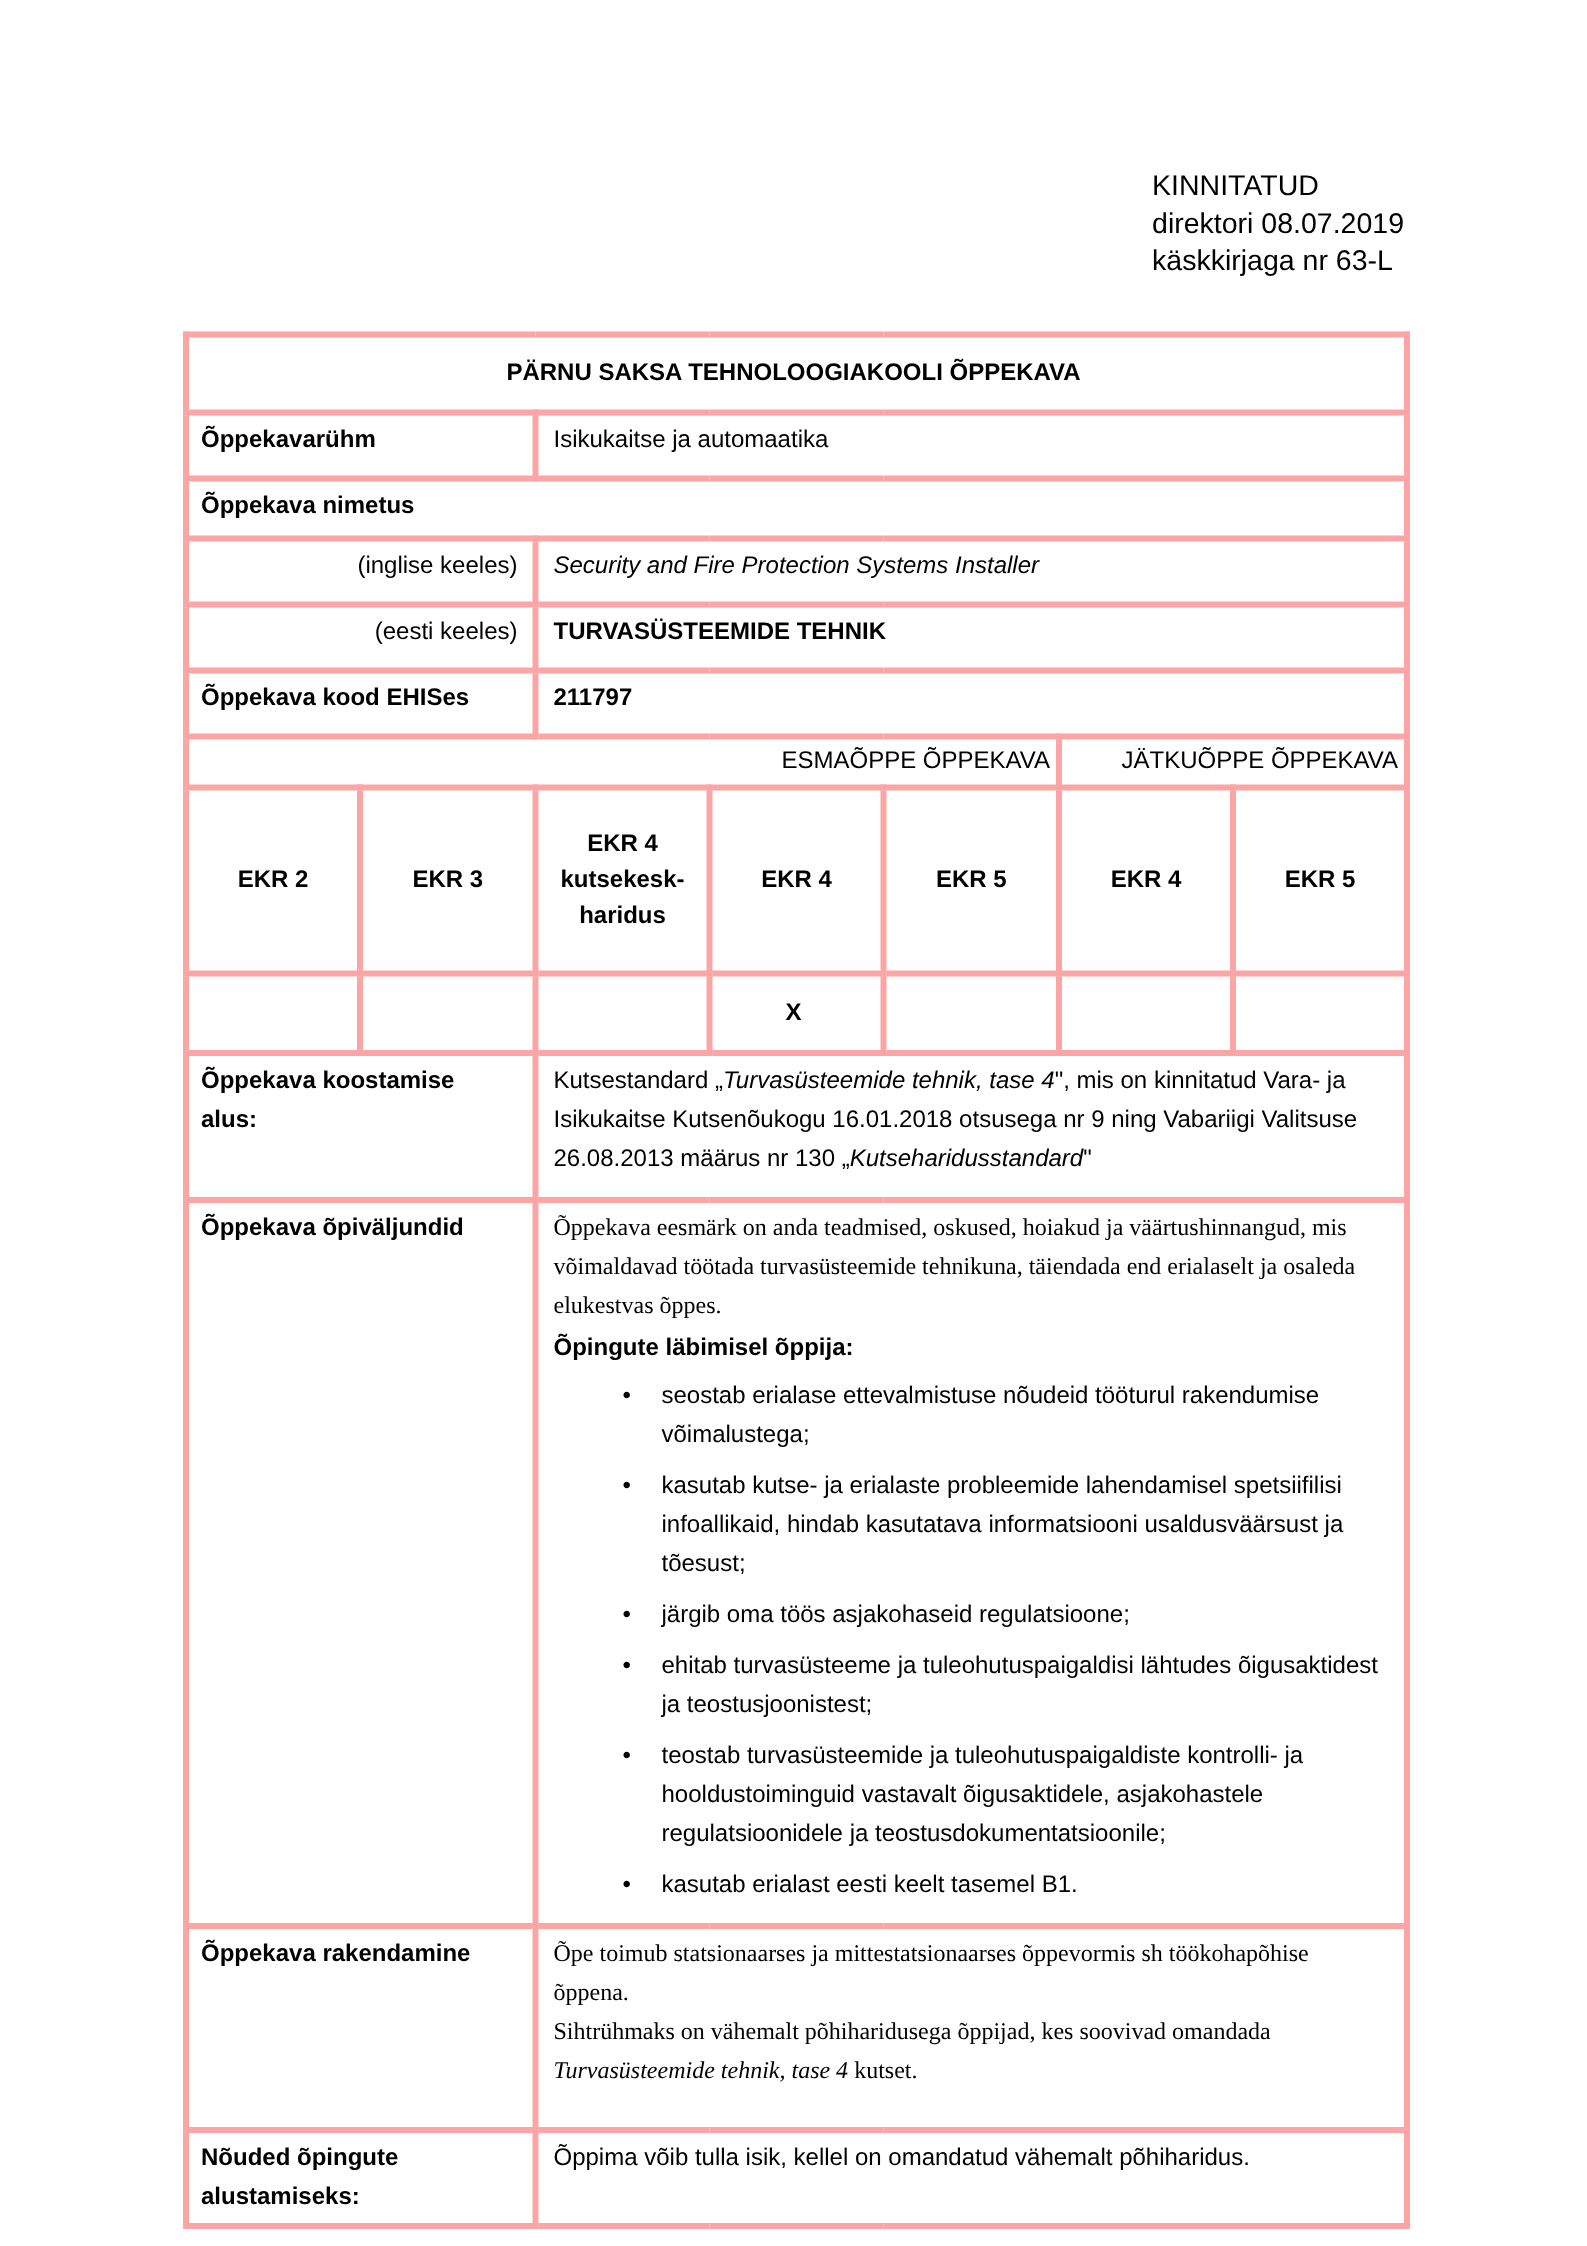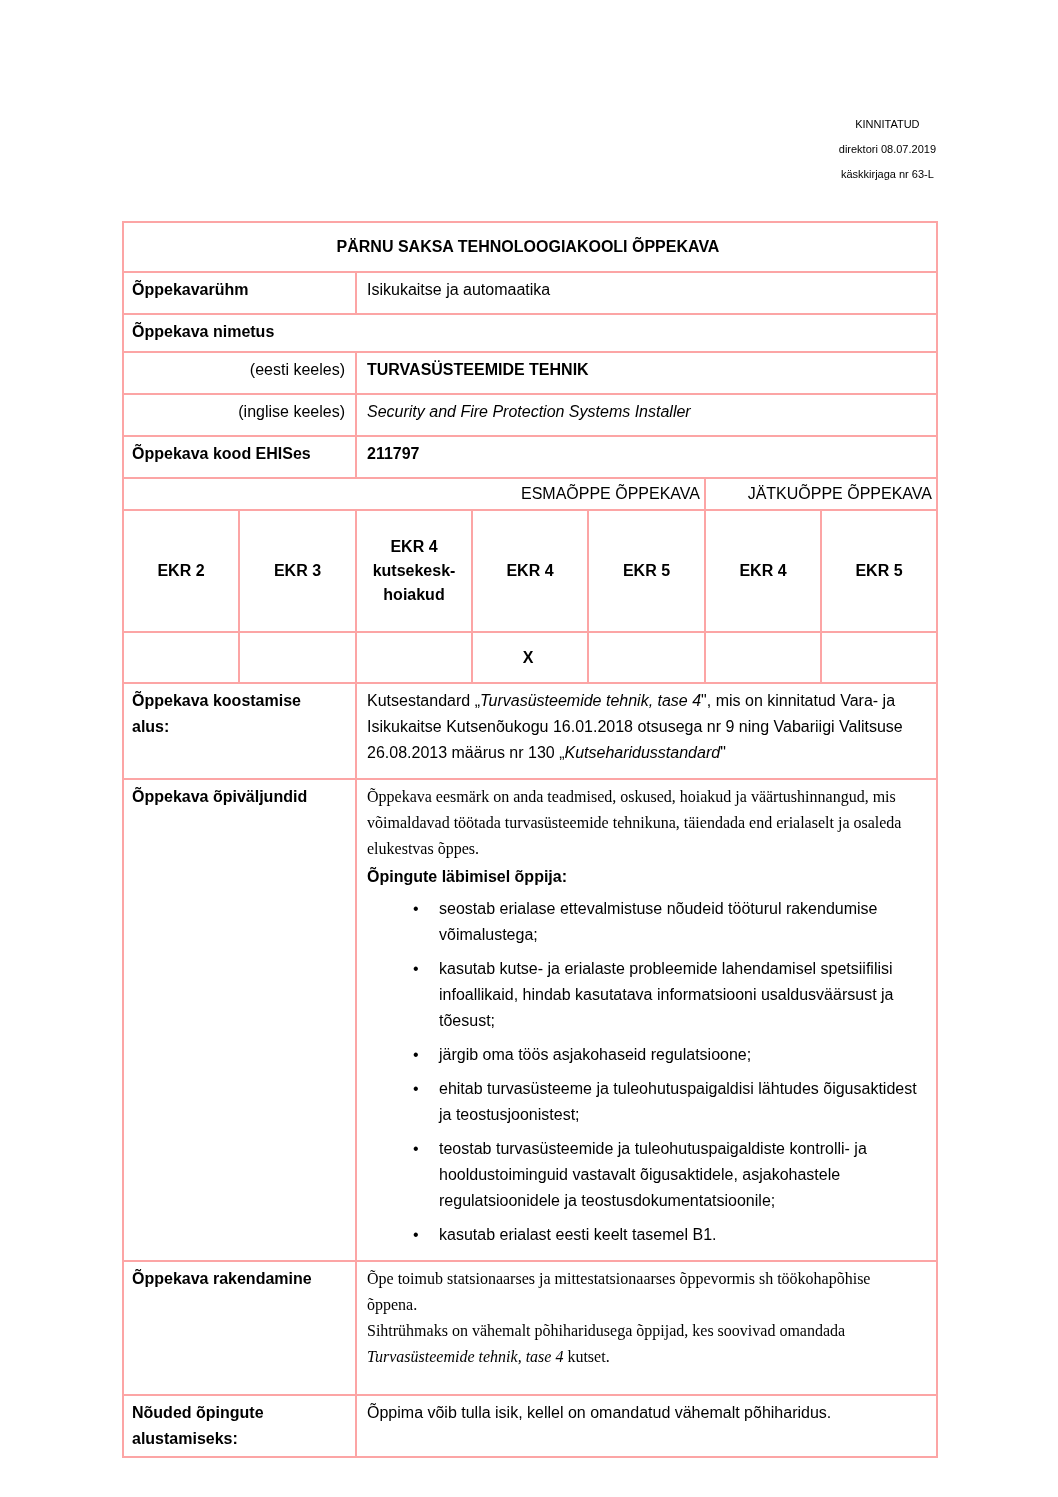--- a/index.html
+++ b/index.html
@@ -9,35 +9,35 @@
     height: 1497px;
     background: #ffffff;
     font-family: "Liberation Sans", sans-serif;
     color: #000;
     font-size: 16px;
   }
   .approval {
     position: absolute;
     top: 112px;
     right: 122px;
-    text-align: center;
+    text-align: left;
     line-height: 25px;
-    font-size: 11px;
+    font-size: 19px;
   }
   table.main {
     position: absolute;
     left: 122px;
     top: 221px;
     width: 814px;
     border-collapse: collapse;
     table-layout: fixed;
     font-size: 16px;
   }
   td {
-    border: 2px solid #fca5a5;
+    border: 4px solid #fca5a5;
     vertical-align: top;
     padding: 4px 14px 4px 10px;
     line-height: 26px;
     overflow: hidden;
     word-wrap: break-word;
   }
   .label-cell {
     font-weight: bold;
     padding: 4px 26px 4px 8px;
   }
@@ -112,46 +112,46 @@
     <tr class="r-group">
       <td colspan="2" class="label-cell">Õppekavarühm</td>
       <td colspan="5">Isikukaitse ja automaatika</td>
     </tr>
 
     <tr class="r-nameh">
       <td colspan="7" class="label-cell">Õppekava nimetus</td>
     </tr>
 
     <tr class="r-small">
+      <td colspan="2" class="sublabel-cell">(inglise keeles)</td>
+      <td colspan="5" class="italic">Security and Fire Protection Systems Installer</td>
+    </tr>
+
+    <tr class="r-small">
       <td colspan="2" class="sublabel-cell">(eesti keeles)</td>
       <td colspan="5" class="bold">TURVASÜSTEEMIDE TEHNIK</td>
-    </tr>
-
-    <tr class="r-small">
-      <td colspan="2" class="sublabel-cell">(inglise keeles)</td>
-      <td colspan="5" class="italic">Security and Fire Protection Systems Installer</td>
     </tr>
 
     <tr class="r-small">
       <td colspan="2" class="label-cell">Õppekava kood EHISes</td>
       <td colspan="5" class="bold">211797</td>
     </tr>
 
     <tr class="r-lvlhdr">
       <td colspan="5">ESMAÕPPE ÕPPEKAVA</td>
       <td colspan="2">JÄTKUÕPPE ÕPPEKAVA</td>
     </tr>
 
     <tr class="r-ekr">
       <td>EKR 2</td>
       <td>EKR 3</td>
       <td>
         <div>EKR 4</div>
         <div>kutsekesk-</div>
-        <div>hoiakud</div>
+        <div>haridus</div>
       </td>
       <td>EKR 4</td>
       <td>EKR 5</td>
       <td>EKR 4</td>
       <td>EKR 5</td>
     </tr>
 
     <tr class="r-mark">
       <td></td>
       <td></td>

